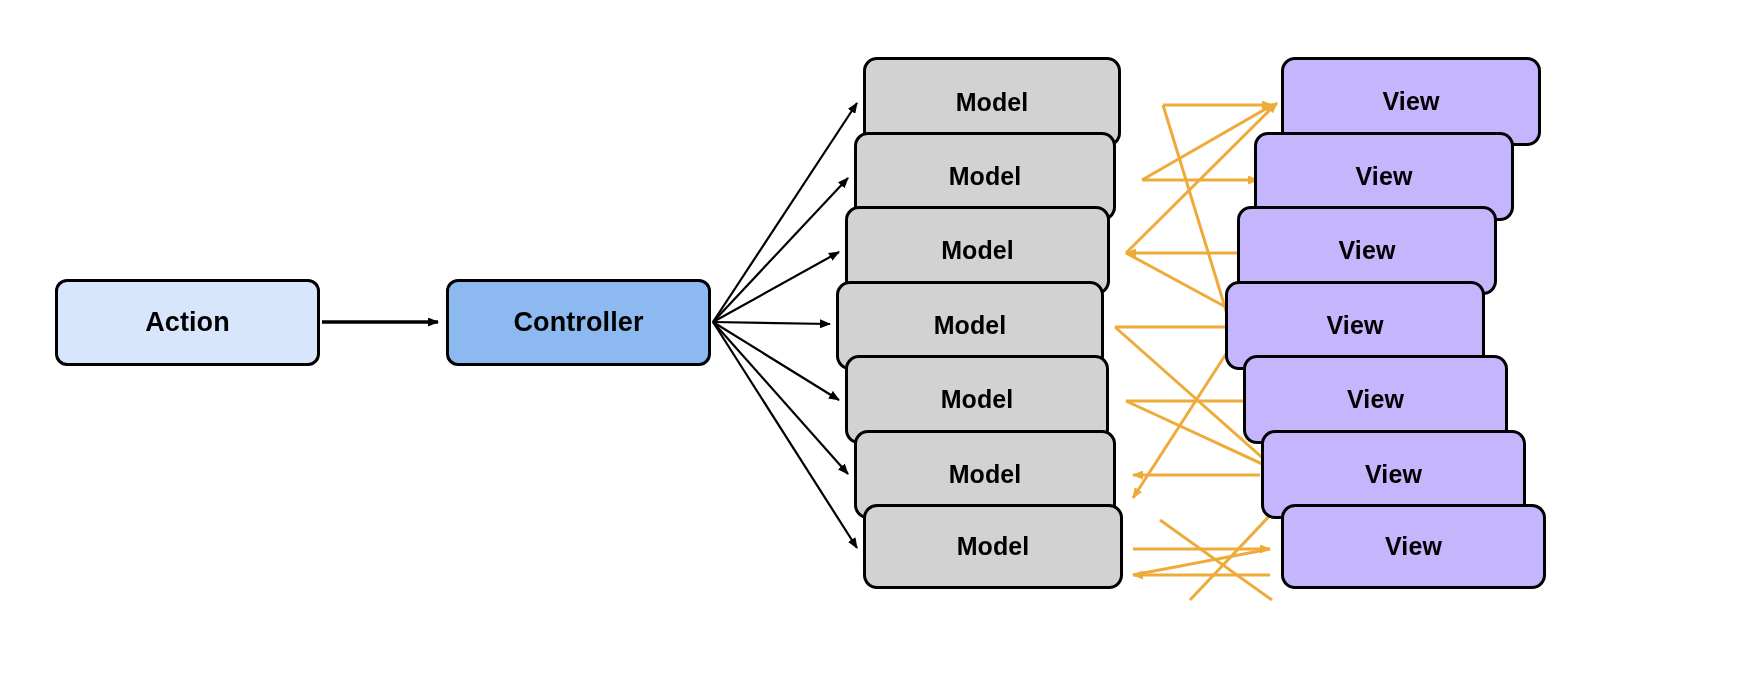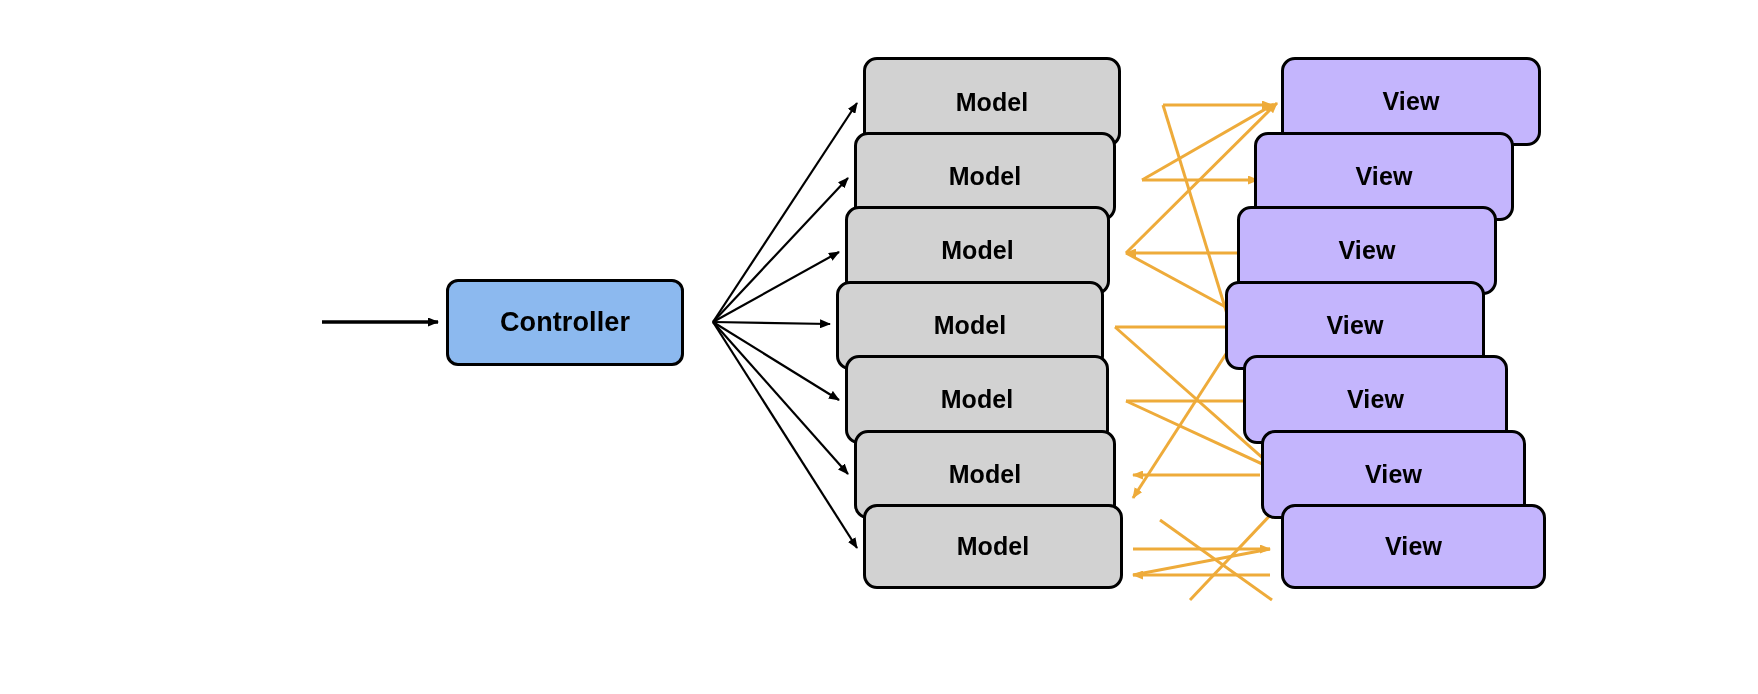--- a/index.html
+++ b/index.html
@@ -61,22 +61,25 @@
       <line x1="1260" y1="475" x2="1133" y2="475" marker-end="url(#ah-orange)"></line>
       <line x1="1235" y1="340" x2="1133" y2="498" marker-end="url(#ah-orange)"></line>
       <line x1="1133" y1="549" x2="1270" y2="549" marker-end="url(#ah-orange)"></line>
       <line x1="1270" y1="549" x2="1133" y2="575"></line>
       <line x1="1190" y1="600" x2="1276" y2="509" marker-end="url(#ah-orange)"></line>
       <line x1="1160" y1="520" x2="1272" y2="600"></line>
       <line x1="1270" y1="575" x2="1133" y2="575" marker-end="url(#ah-orange)"></line>
     </g>
   </svg>
 
+  <div class="node n-action" style="left:55px;top:279px;width:265px;height:87px;">
+    <span class="lbl">Action</span>
+  </div>
 
-  <div class="node n-controller" style="left:446px;top:279px;width:238px;height:87px;">
+  <div class="node n-controller" style="left:446px;top:279px;width:265px;height:87px;">
     <span class="lbl">Controller</span>
   </div>
 
   <div class="node n-model" style="left:863px;top:57px;width:258px;height:90px;">
     <span class="lbl">Model</span>
   </div>
   <div class="node n-model" style="left:854px;top:132px;width:262px;height:89px;">
     <span class="lbl">Model</span>
   </div>
   <div class="node n-model" style="left:845px;top:206px;width:265px;height:89px;">

